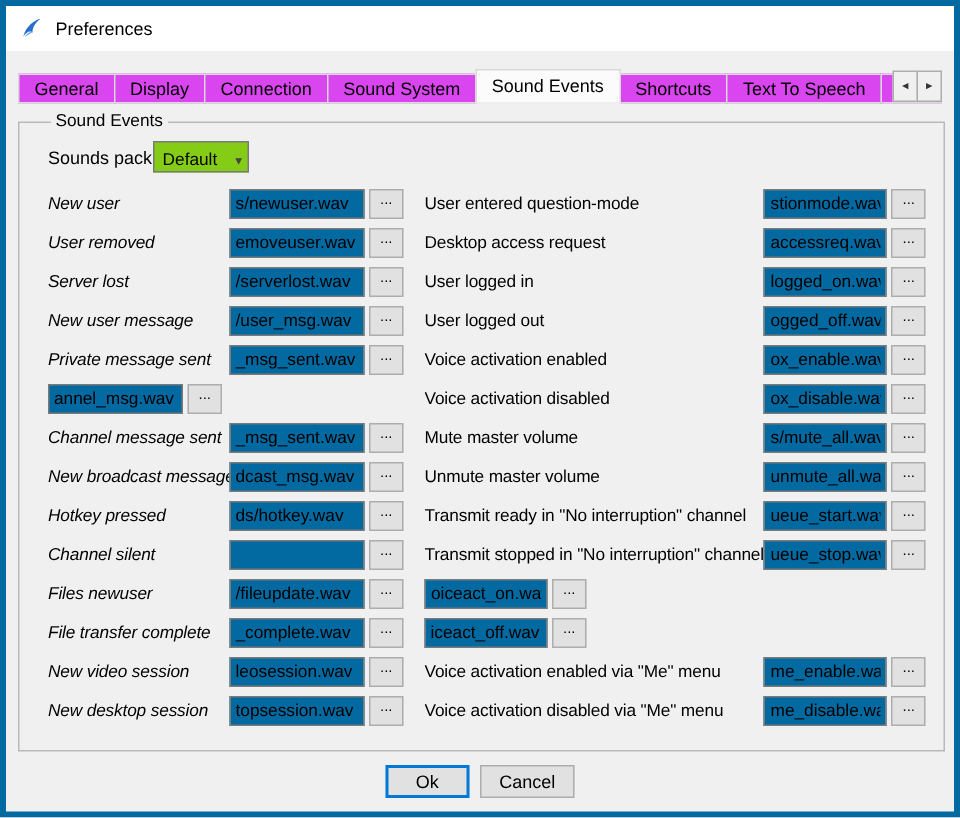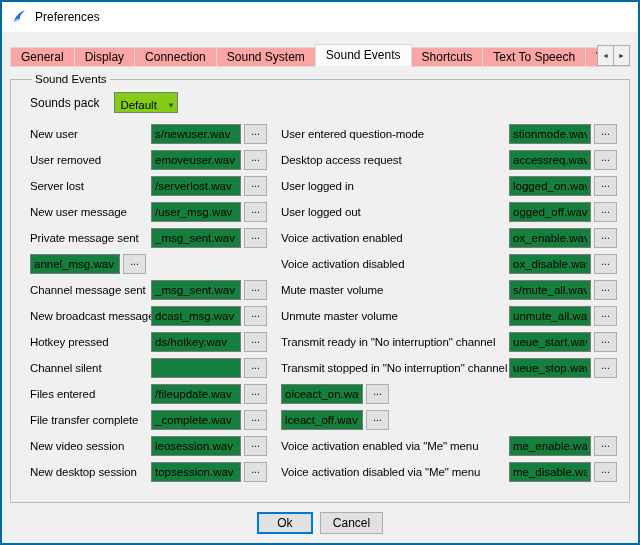--- a/index.html
+++ b/index.html
@@ -1,19 +1,19 @@
 <!DOCTYPE html>
 <html><head>
 <meta charset="utf-8">
 <style>
   html,body { margin:0; padding:0; background:#ffffff; }
   * { box-sizing:border-box; }
   .window {
     width:640px; height:545px;
-    border:2px solid #0369a1;
+    border:4px solid #0369a1;
     background:#f0f0f0;
     font-family:"Liberation Sans", sans-serif;
     font-size:12px; color:#000;
     display:flex; flex-direction:column;
     overflow:hidden;
   }
   .titlebar {
     height:30px; flex:0 0 auto;
     background:#ffffff;
     display:flex; align-items:center; gap:8px;
@@ -32,21 +32,21 @@
     flex:0 0 auto;
   }
   .tabstrip::after {
     content:""; position:absolute; left:0; right:0; bottom:0;
     border-bottom:1px solid #d9d9d9;
   }
   .tab {
     position:relative; z-index:1;
     height:20px; line-height:18px;
     padding:0 10px;
-    background:#fca5a5;
+    background:#d946ef;
     border:1px solid #d9d9d9;
     margin-right:-1px;
     white-space:nowrap;
     cursor:default;
   }
   .tab.active {
     z-index:2;
     height:23px; line-height:21px;
     background:#fbfbfb;
     border-bottom:1px solid #f0f0f0;
@@ -66,40 +66,40 @@
 
   .page { flex:1; display:flex; flex-direction:column; padding-top:6px; min-height:0; }
 
   fieldset.groupbox {
     flex:1; margin:0 8px; min-height:0;
     border:1px solid #b9b9b9;
     padding:2px 12px 6px 19px;
   }
   legend { padding:0 3px; margin-left:2px; font-size:11.5px; }
 
-  .pack-row { display:flex; align-items:center; gap:15px; margin:5px 0 11px 0; }
+  .pack-row { display:flex; align-items:center; gap:1px; margin:5px 0 11px 0; }
   .combo {
     display:flex; align-items:center; justify-content:space-between;
     width:64px; height:21px;
     border:1px solid #7a7a7a; background:#84cc16;
     padding:4px 4px 0 5px; font-size:11.5px;
   }
   .combo .arrow { font-size:9px; color:#444; }
 
   .rows { display:flex; }
   .col { display:flex; flex-direction:column; }
   .col-left { width:243px; flex:0 0 243px; }
   .col-right { flex:1; margin-left:8px; min-width:0; }
 
   .row { display:flex; align-items:center; height:20px; margin-bottom:6px; }
   .row-label { white-space:nowrap; overflow:hidden; font-size:11.5px; letter-spacing:-0.1px; }
-  .col-left  .row-label { width:121px; flex:0 0 121px; }
+  .col-left  .row-label { width:121px; flex:0 0 121px;font-style:italic; }
   .col-right .row-label { flex:1; min-width:0; }
   .row-input {
-    height:20px; border:1px solid #7a7a7a; background:#15803d;
+    height:20px; border:1px solid #7a7a7a; background:#0369a1;
     padding:1px 3px; margin-right:3px;
     font-family:"Liberation Sans", sans-serif; font-size:11.5px;
   }
   .col-left  .row-input { flex:0 0 90px; width:90px; }
   .col-right .row-input { flex:0 0 82px; width:82px; }
   .browse-btn {
     flex:0 0 23px; width:23px; height:20px;
     border:1px solid #adadad; background:#e1e1e1;
     font-family:"Liberation Sans", sans-serif; font-size:10px;
     padding:0 0 4px 0; line-height:1;
@@ -213,21 +213,21 @@
     <button class="browse-btn">...</button>
   </div>
 
   <div class="row">
     <span class="row-label">Channel silent</span>
     <input class="row-input" type="text" style="">
     <button class="browse-btn">...</button>
   </div>
 
   <div class="row">
-    <span class="row-label">Files entered</span>
+    <span class="row-label">Files newuser</span>
     <input class="row-input" type="text" value="/fileupdate.wav" style="">
     <button class="browse-btn">...</button>
   </div>
 
   <div class="row">
     <span class="row-label">File transfer complete</span>
     <input class="row-input" type="text" value="_complete.wav" style="">
     <button class="browse-btn">...</button>
   </div>
 

